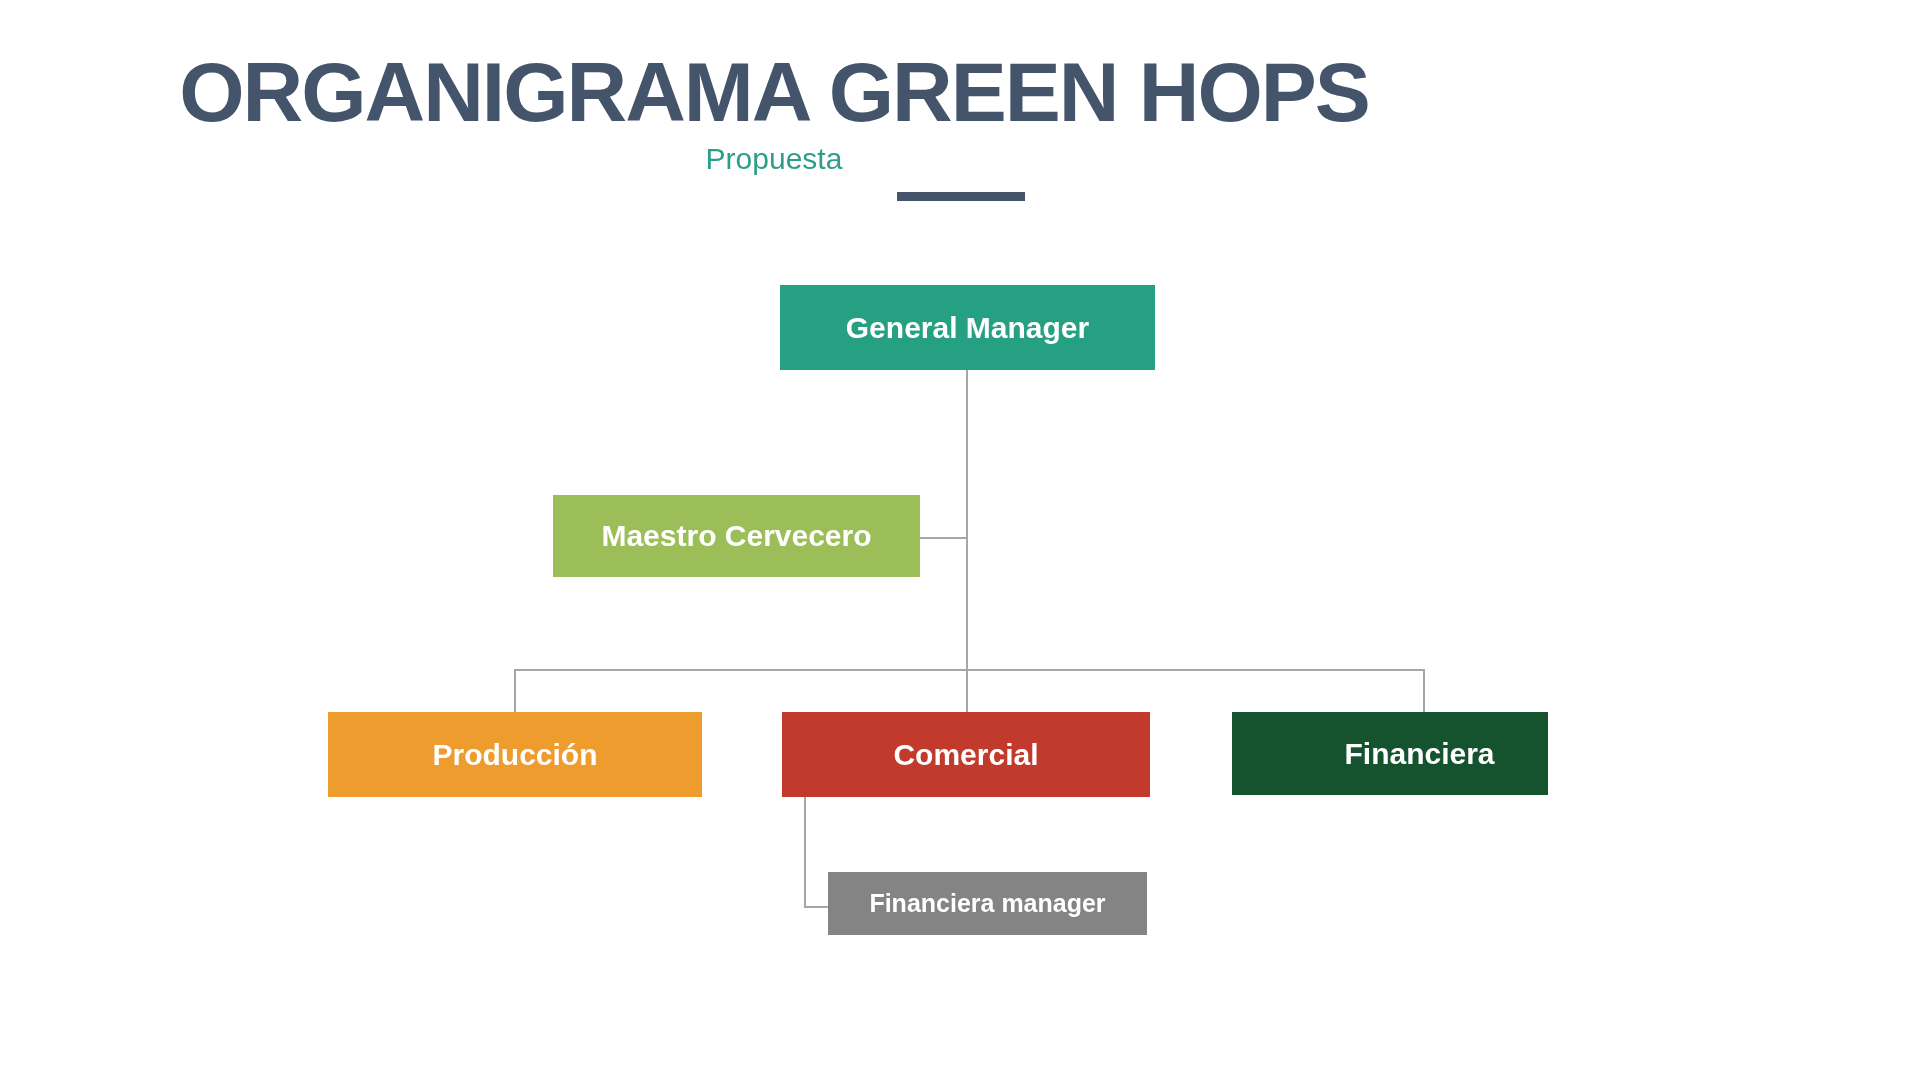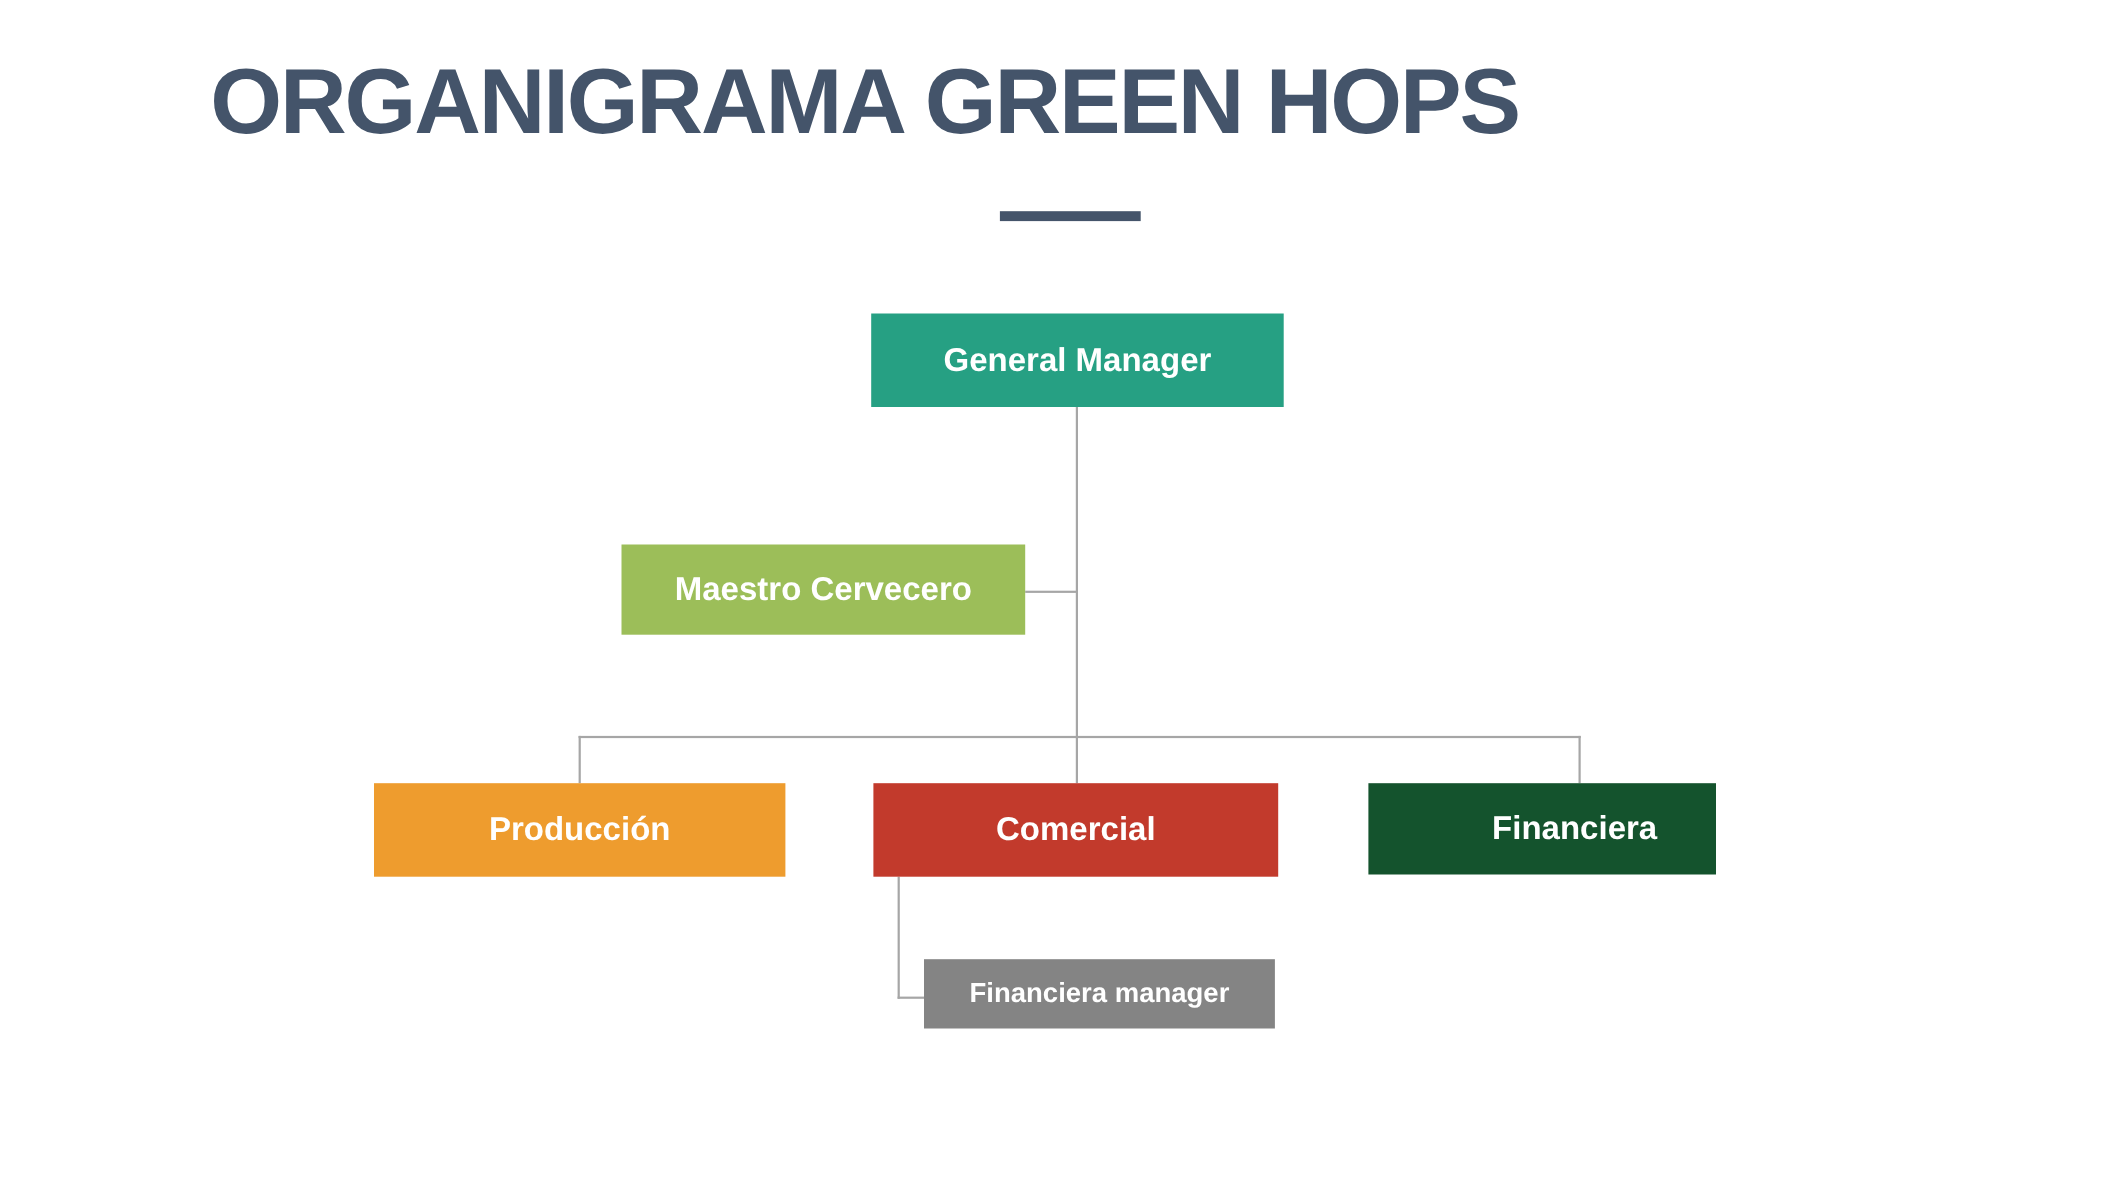--- a/index.html
+++ b/index.html
@@ -4,21 +4,20 @@
 <style>
   * { margin: 0; padding: 0; box-sizing: border-box; }
   html, body { width: 1920px; height: 1080px; background: #ffffff; }
   body { font-family: "Liberation Sans", sans-serif; }
   .slide {
     position: relative;
     width: 1548px;
     height: 1080px;
     background: #ffffff;
     overflow: hidden;
-    margin-left: 12px;
   }
   .title {
     position: absolute;
     left: 0; right: 0;
     top: 44px;
     text-align: center;
     font-size: 84px;
     font-weight: 700;
     letter-spacing: -2px;
     color: #44546A;
@@ -84,20 +83,21 @@
   .conn-comercial-v  { left: 804px;  top: 797px; width: 2px;   height: 111px; }
   .conn-community-h  { left: 804px;  top: 906px; width: 26px;  height: 2px; }
 </style>
 </head>
 <body>
 
 <div class="slide">
 
   <div class="title">ORGANIGRAMA GREEN HOPS</div>
 
+  <div class="subtitle">Propuesta</div>
 
   <div class="subtitle-underline"></div>
 
   <div class="page-badge" style="background-color: rgb(38, 160, 131);">6</div>
 
   <div class="connector conn-gm-down" style="background-color: rgb(166, 166, 166);"></div>
   <div class="connector conn-maestro-h" style="background-color: rgb(166, 166, 166);"></div>
   <div class="connector conn-main-h" style="background-color: rgb(166, 166, 166);"></div>
   <div class="connector conn-drop-left" style="background-color: rgb(166, 166, 166);"></div>
   <div class="connector conn-drop-right" style="background-color: rgb(166, 166, 166);"></div>

